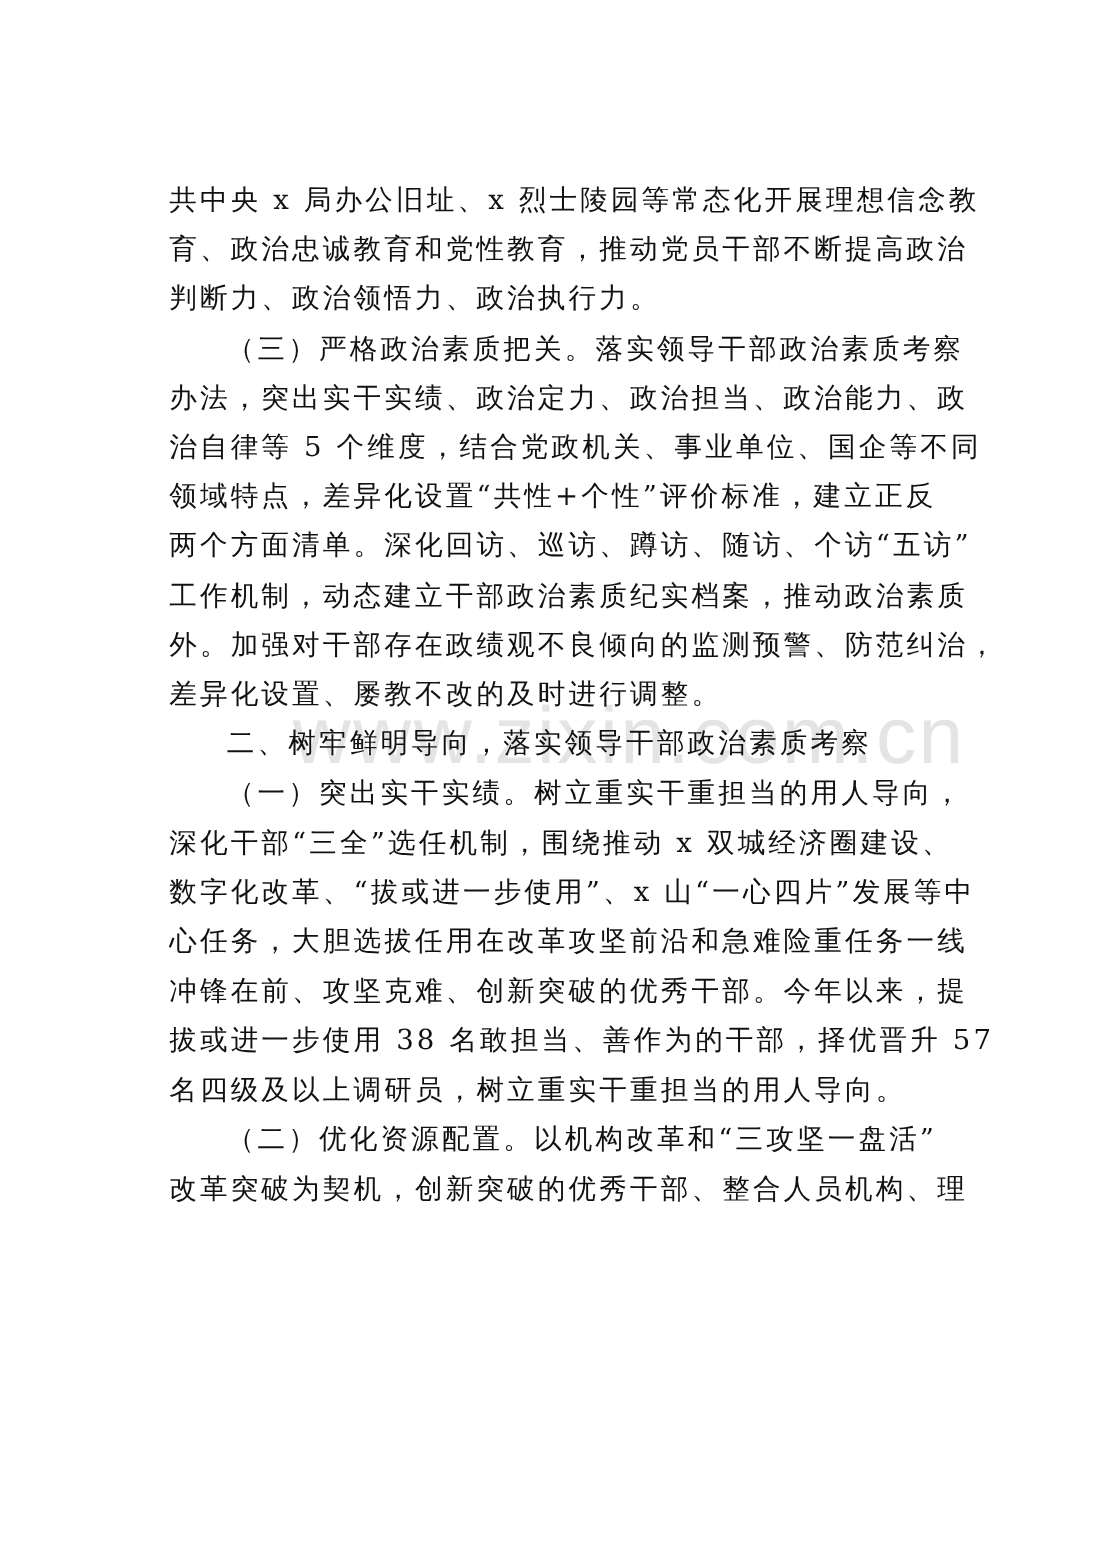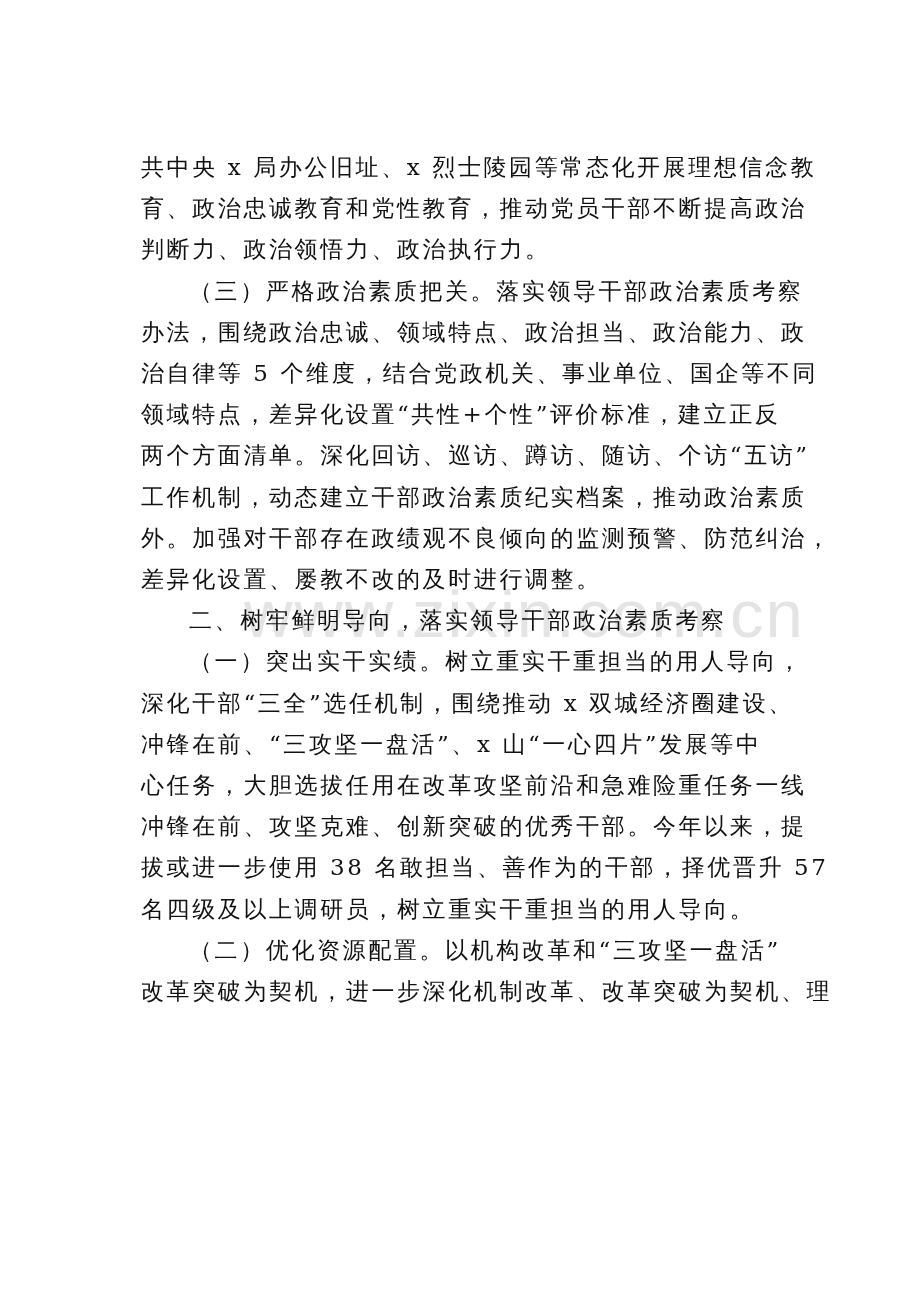--- a/index.html
+++ b/index.html
@@ -34,41 +34,41 @@
   <div class="text-block">
 
     <p class="para">
       <span class="line">共中央 x 局办公旧址、x 烈士陵园等常态化开展理想信念教</span>
       <span class="line">育、政治忠诚教育和党性教育，推动党员干部不断提高政治</span>
       <span class="line">判断力、政治领悟力、政治执行力。</span>
     </p>
 
     <p class="para">
       <span class="line" style="padding-left:48px">（三）严格政治素质把关。落实领导干部政治素质考察</span>
-      <span class="line">办法，围绕政治忠诚、领域特点、政治担当、政治能力、政</span>
+      <span class="line">办法，突出实干实绩、政治定力、政治担当、政治能力、政</span>
       <span class="line">治自律等 5 个维度，结合党政机关、事业单位、国企等不同</span>
       <span class="line">领域特点，差异化设置“共性+个性”评价标准，建立正反</span>
       <span class="line">两个方面清单。深化回访、巡访、蹲访、随访、个访“五访”</span>
       <span class="line">工作机制，动态建立干部政治素质纪实档案，推动政治素质</span>
       <span class="line">外。加强对干部存在政绩观不良倾向的监测预警、防范纠治，</span>
       <span class="line">差异化设置、屡教不改的及时进行调整。</span>
     </p>
 
     <p class="para">
       <span class="line" style="padding-left:48px">二、树牢鲜明导向，落实领导干部政治素质考察</span>
     </p>
 
     <p class="para">
       <span class="line" style="padding-left:48px">（一）突出实干实绩。树立重实干重担当的用人导向，</span>
       <span class="line">深化干部“三全”选任机制，围绕推动 x 双城经济圈建设、</span>
-      <span class="line">冲锋在前、“三攻坚一盘活”、x 山“一心四片”发展等中</span>
+      <span class="line">数字化改革、“拔或进一步使用”、x 山“一心四片”发展等中</span>
       <span class="line">心任务，大胆选拔任用在改革攻坚前沿和急难险重任务一线</span>
       <span class="line">冲锋在前、攻坚克难、创新突破的优秀干部。今年以来，提</span>
       <span class="line">拔或进一步使用 38 名敢担当、善作为的干部，择优晋升 57</span>
       <span class="line">名四级及以上调研员，树立重实干重担当的用人导向。</span>
     </p>
 
     <p class="para">
       <span class="line" style="padding-left:48px">（二）优化资源配置。以机构改革和“三攻坚一盘活”</span>
-      <span class="line">改革突破为契机，进一步深化机制改革、改革突破为契机、理</span>
+      <span class="line">改革突破为契机，创新突破的优秀干部、整合人员机构、理</span>
     </p>
   </div>
 </div>
 
 </body></html>

